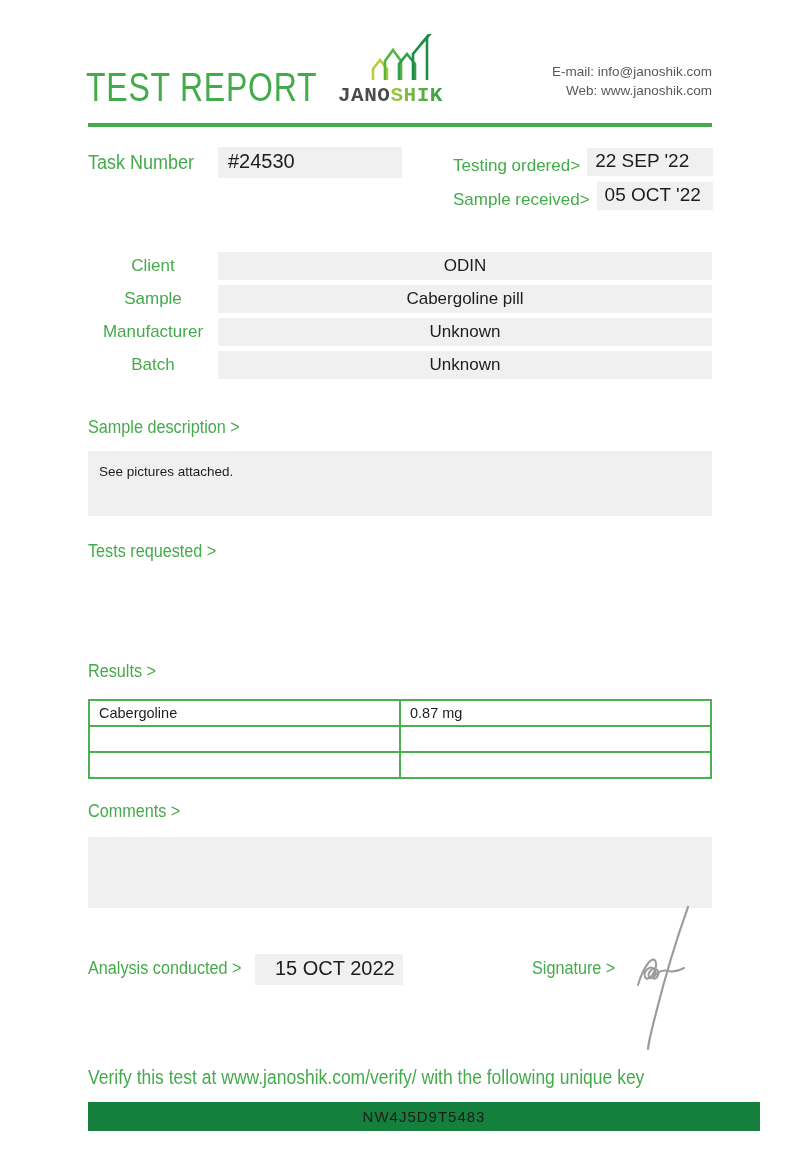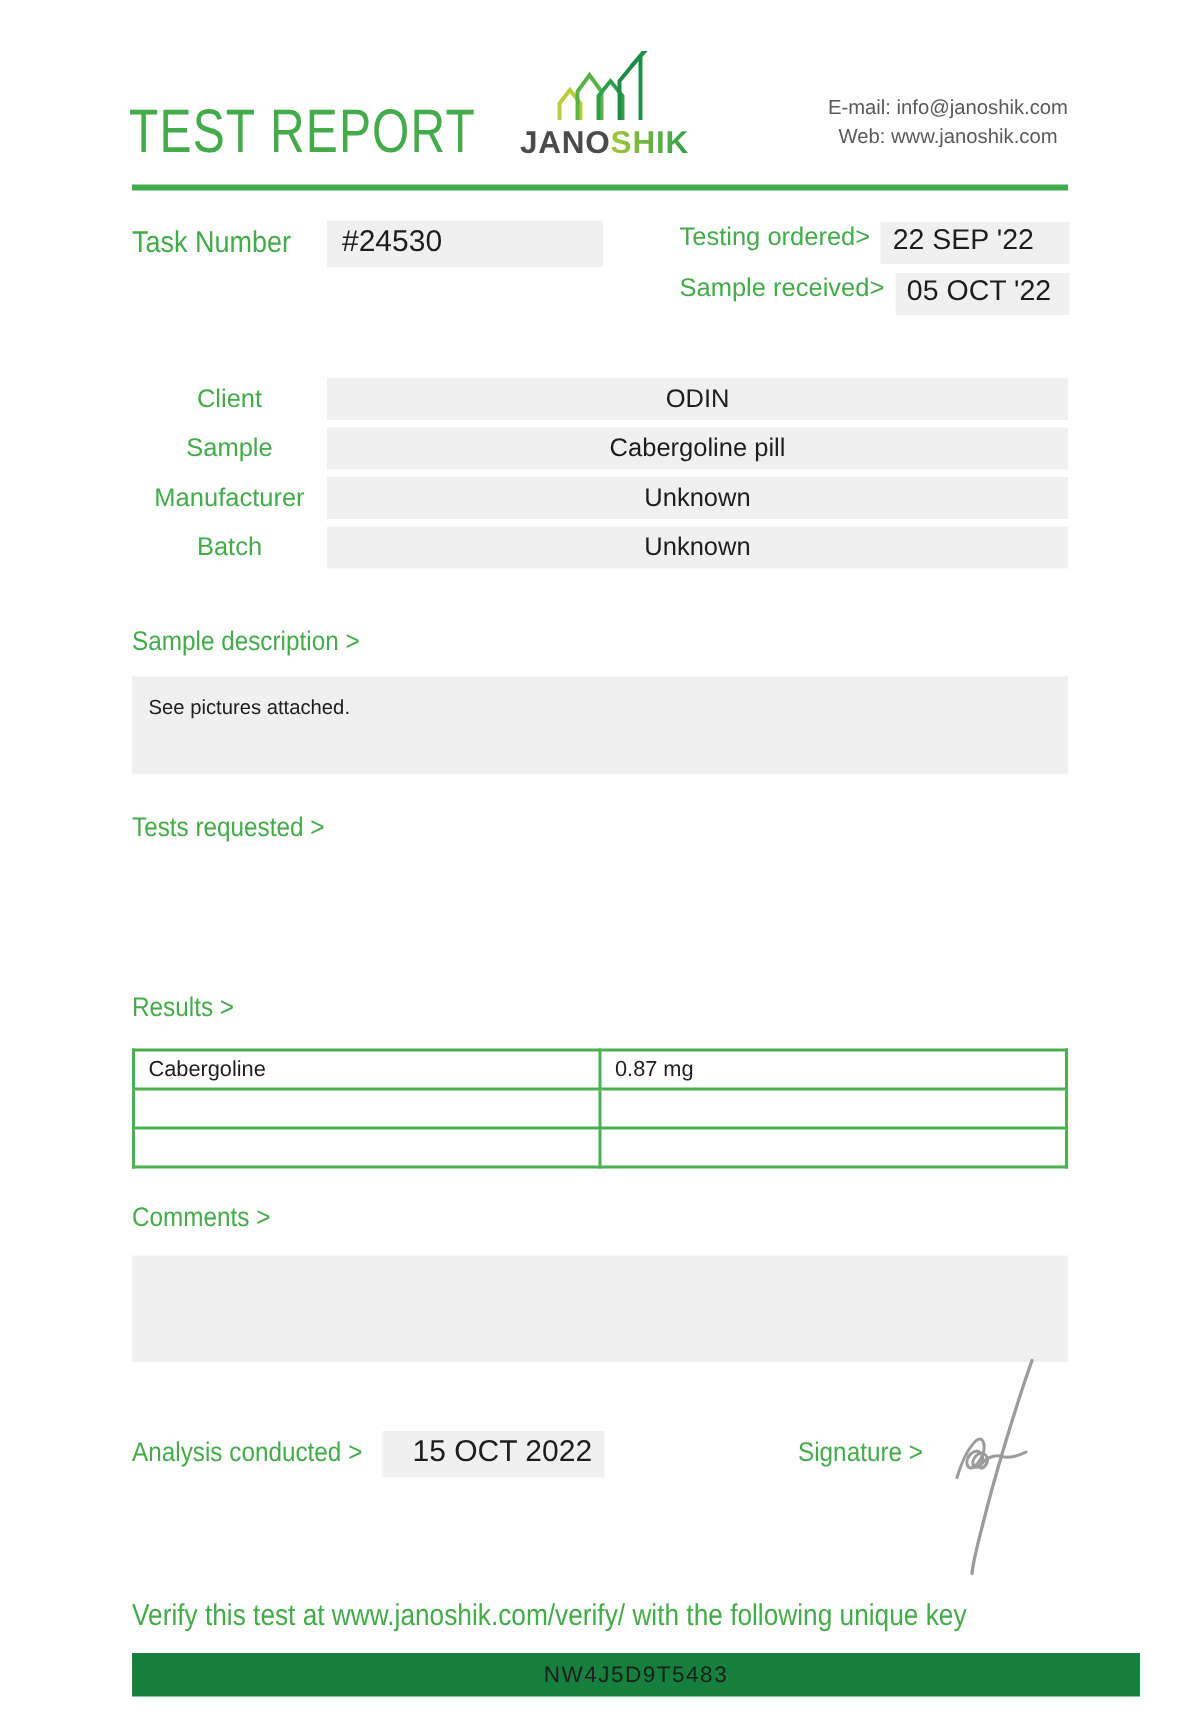--- a/index.html
+++ b/index.html
@@ -11,39 +11,39 @@
     --sig-gray:#9b9b9b;
   }
   *{margin:0;padding:0;box-sizing:border-box;}
   html,body{background:#ffffff;}
   body{font-family:"Liberation Sans", sans-serif;}
   .page{position:relative;width:800px;height:1150px;background:#ffffff;margin:0 auto;overflow:hidden;}
 
   .title{position:absolute;left:86px;top:64px;font-size:41px;font-weight:400;color:var(--green);
          transform:scaleX(0.78);transform-origin:left top;white-space:nowrap;letter-spacing:1px;}
 
-  .logo{position:absolute;left:338px;top:34px;width:130px;text-align:center;}
+  .logo{position:absolute;left:338px;top:34px;width:130px;text-align:left;font-family:Liberation Mono, monospace;}
   .logo svg{display:block;margin:0 auto;}
   .logo-text{font-size:21px;font-weight:700;letter-spacing:0.5px;color:#4a4b4d;margin-top:2px;}
   .logo-shik{color:var(--green);}
   @supports ((-webkit-background-clip:text) or (background-clip:text)){
     .logo-shik{background:linear-gradient(90deg,#a3c73c,#2f9e4a);-webkit-background-clip:text;background-clip:text;color:transparent;}
   }
 
-  .contact{position:absolute;right:88px;top:62px;text-align:center;font-size:13.5px;color:var(--gray-text);line-height:19px;}
+  .contact{position:absolute;right:88px;top:62px;text-align:right;font-size:13.5px;color:var(--gray-text);line-height:19px;}
 
   .rule{position:absolute;left:88px;top:123px;width:624px;height:4px;background:var(--green);}
 
   .h-green{color:var(--green);white-space:nowrap;display:inline-block;transform:scaleX(0.9);transform-origin:left top;}
 
   .task-label{position:absolute;left:88px;top:151px;font-size:20px;}
   .task-box{position:absolute;left:218px;top:147px;width:184px;height:31px;background:var(--box-bg);
             font-size:20px;color:var(--dark);padding:3px 10px;white-space:nowrap;}
 
-  .date-row{position:absolute;left:453px;width:260px;height:28px;display:flex;align-items:flex-start;}
+  .date-row{position:absolute;left:453px;width:260px;height:28px;display:flex;align-items:flex-end;}
   .date-row .dlabel{flex:1;font-size:17px;color:var(--green);white-space:nowrap;}
   .date-row .dsep{font-size:17px;color:var(--green);margin:0 7px 0 0;}
   .date-row .dbox{width:131px;height:28px;background:var(--box-bg);font-size:19px;color:var(--dark);
                   padding:2px 0 0 8px;white-space:nowrap;}
 
   .info-row{position:absolute;left:88px;width:624px;height:28px;display:flex;text-align:center;}
   .info-row .ilabel{width:130px;font-size:17px;color:var(--green);line-height:28px;white-space:nowrap;}
   .info-row .ibox{flex:1;background:var(--box-bg);font-size:17px;color:var(--dark);line-height:28px;padding:0 26px;white-space:nowrap;}
 
   .section-h{position:absolute;left:88px;font-size:18px;}

